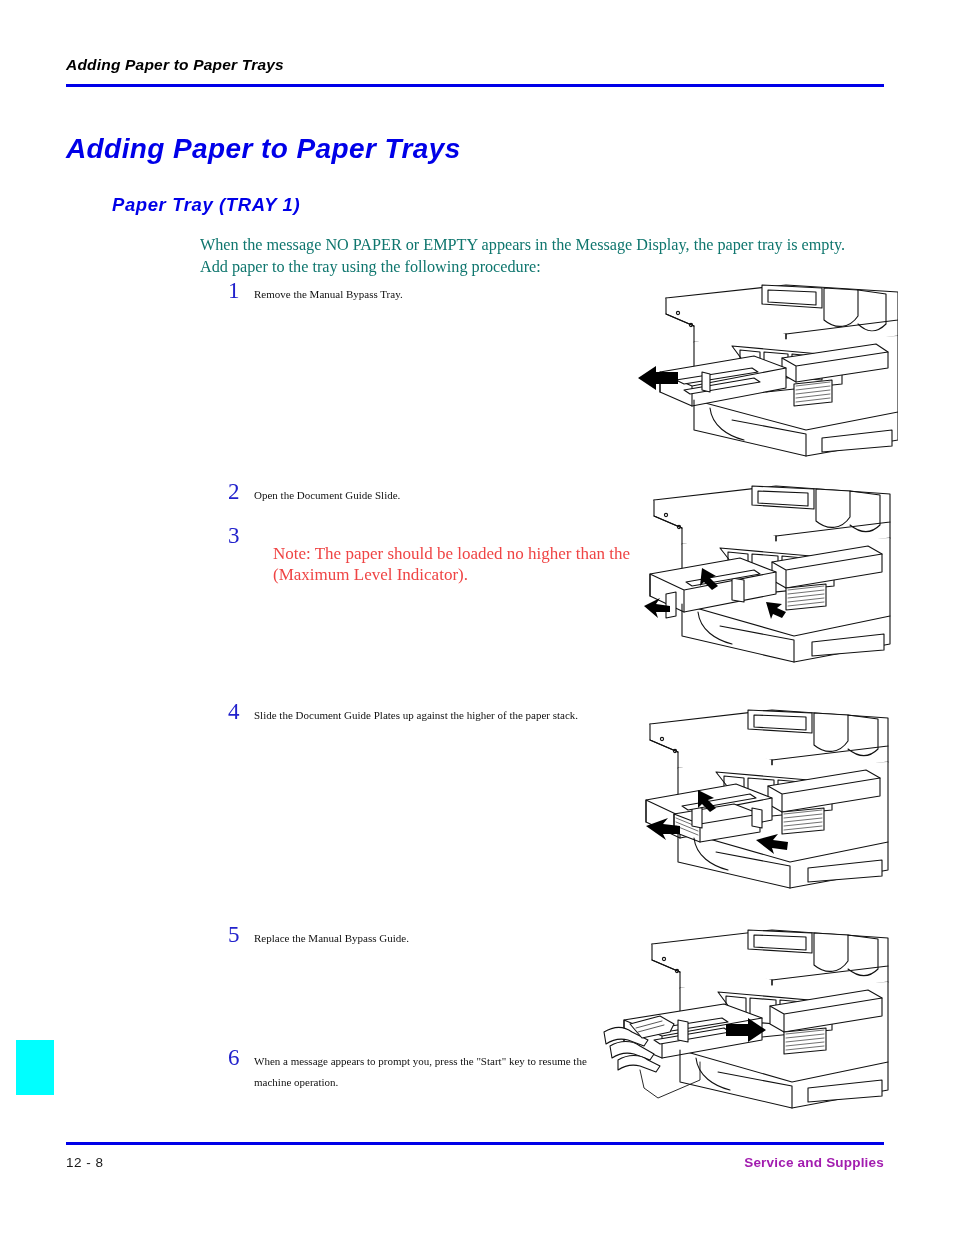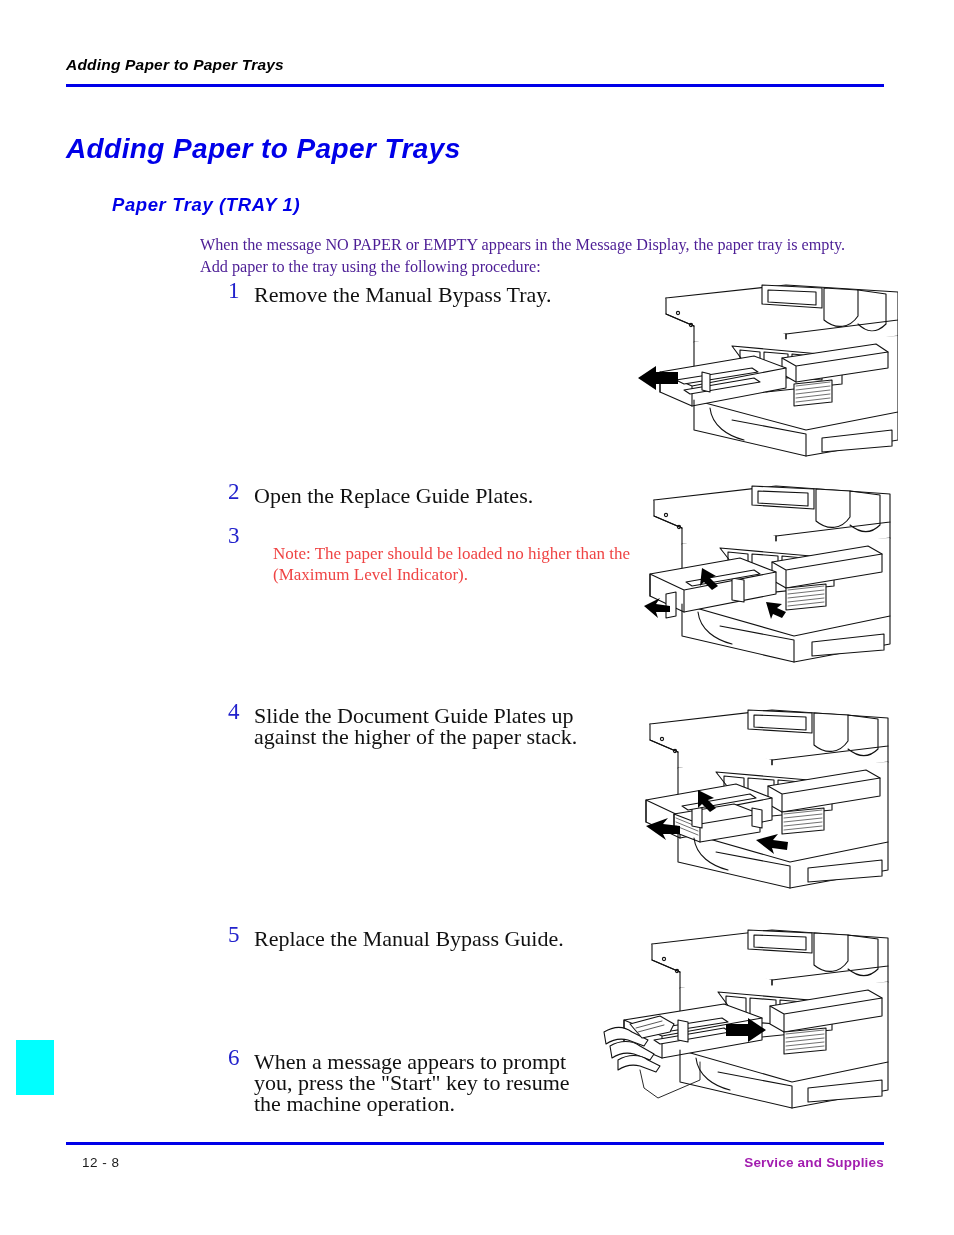--- a/index.html
+++ b/index.html
@@ -73,42 +73,42 @@
   }
 
   
   .intro-paragraph {
     position: absolute;
     left: 200px;
     top: 218px;
     width: 650px;
     font-size: 16.2px;
     line-height: 22px;
-    color: #4c1d95;
+    color: #0f766e;
   }
 
   
   .step {
     position: absolute;
     left: 228px;
     width: 400px;
   }
   .step-number {
     position: absolute;
     left: 0;
     top: -6px;
     width: 22px;
     text-align: left;
     font-size: 23px;
     line-height: 26px;
     color: #2222cc;
   }
   .step-text {
     margin-left: 26px;
-    font-size: 22px;
+    font-size: 11px;
     line-height: 21px;
     color: #111111;
   }
   .step-note {
     margin-left: 45px;
     margin-top: 14px;
     font-size: 17px;
     line-height: 21px;
     color: #ef4444;
   }
@@ -133,21 +133,21 @@
   .footer-rule {
     position: absolute;
     left: 66px;
     top: 1142px;
     width: 818px;
     height: 3px;
     background: #0000e8;
   }
   .footer-left {
     position: absolute;
-    left: 82px;
+    left: 66px;
     top: 1155px;
     font-family: "Liberation Sans", "DejaVu Sans", sans-serif;
     font-size: 13.5px;
     letter-spacing: 0.5px;
     color: #1a1a1a;
     white-space: nowrap;
   }
   .footer-right {
     position: absolute;
     right: 70px;
@@ -175,21 +175,21 @@
 
 <p class="intro-paragraph">When the message NO PAPER or EMPTY appears in the Message Display, the paper tray is empty. Add paper to the tray using the following procedure:</p>
 
 <div class="step" style="top:284px;">
   <div class="step-number">1</div>
   <div class="step-text">Remove the Manual Bypass Tray.</div>
 </div>
 
 <div class="step" style="top:485px;">
   <div class="step-number">2</div>
-  <div class="step-text">Open the Replace Guide Plates.</div>
+  <div class="step-text">Open the Document Guide Slide.</div>
 </div>
 
 <div class="step" style="top:529px; width:405px;">
   <div class="step-number">3</div>
   <div class="step-note">Note:  The paper should be loaded no higher than the (Maximum Level Indicator).</div>
 </div>
 
 <div class="step" style="top:705px; width:405px;">
   <div class="step-number">4</div>
   <div class="step-text">Slide the Document Guide Plates up against the higher of the paper stack.</div>

